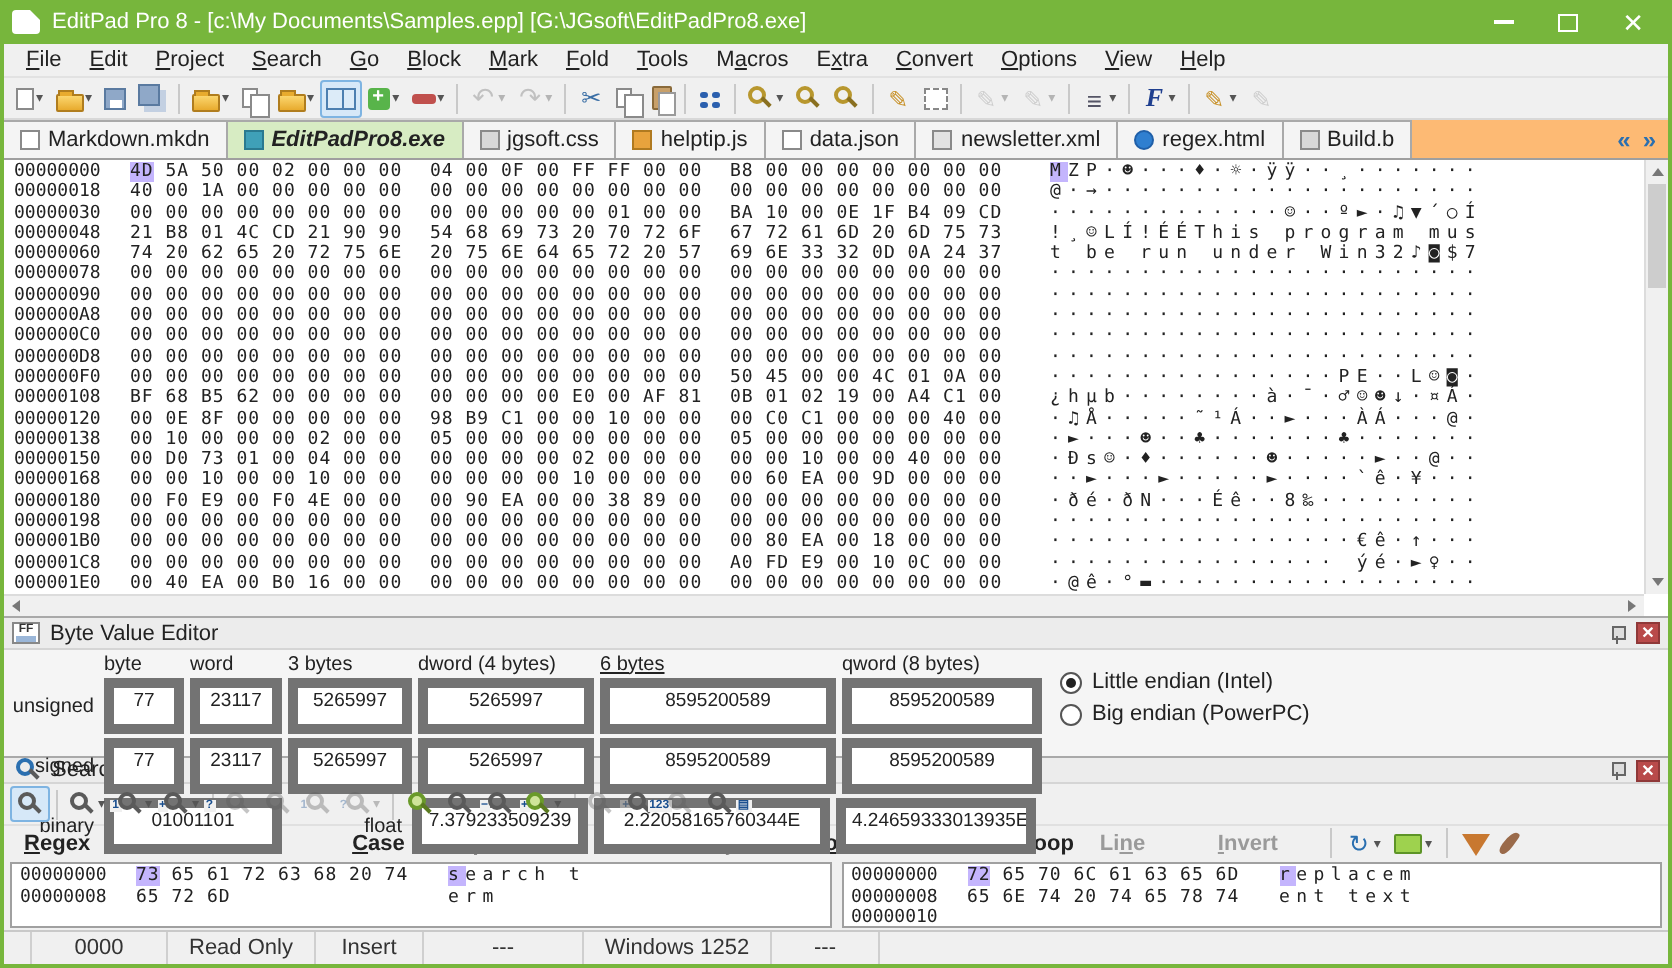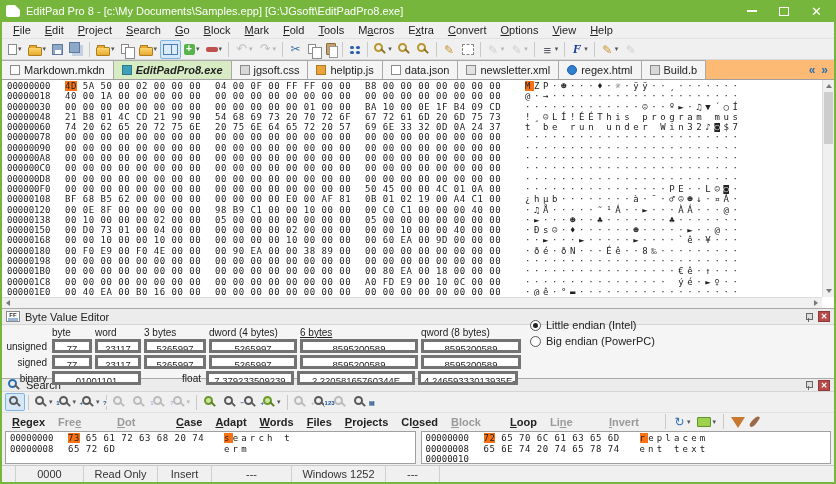--- a/index.html
+++ b/index.html
@@ -82,21 +82,21 @@
   .tabnav{margin-left:auto;display:flex;align-items:center;gap:6px;padding:0 6px 3px 4px;}
   .tn-ch{color:#2a6fb0;font-weight:bold;font-size:12px;line-height:12px;}
   
   .hexwrap{height:228px;background:#fff;position:relative;flex:0 0 auto;}
   .hexrows{position:absolute;left:5px;top:1px;right:13px;bottom:12px;overflow:hidden;
            font-family:"DejaVu Sans Mono",monospace;font-size:9px;line-height:10.3px;white-space:nowrap;color:#222;}
   .hexrow{display:flex;}
   .off{width:58px;flex:0 0 auto;}
   .grp{width:150px;flex:0 0 auto;letter-spacing:.5px;}
   .asc{margin-left:10px;letter-spacing:3.6px;}
-  .hl{background:#f97316;}
+  .hl{background:#c4b5fd;}
   .vscroll{position:absolute;top:0;right:0;bottom:11px;width:12px;background:#f0f0f0;border-left:1px solid #dcdcdc;}
   .vthumb{position:absolute;top:12px;left:1px;right:1px;height:52px;background:#cdcdcd;}
   .varr{position:absolute;left:3px;width:0;height:0;border-left:3px solid transparent;border-right:3px solid transparent;}
   .varr.up{top:4px;border-bottom:4px solid #777;}
   .varr.dn{bottom:4px;border-top:4px solid #777;}
   .hscroll{position:absolute;left:0;right:12px;bottom:0;height:11px;background:#f0f0f0;border-top:1px solid #dcdcdc;}
   .harr{position:absolute;top:2px;width:0;height:0;border-top:3px solid transparent;border-bottom:3px solid transparent;}
   .harr.lf{left:4px;border-right:4px solid #777;}
   .harr.rt{right:4px;border-left:4px solid #777;}
   
@@ -109,25 +109,25 @@
   .pclose{width:12px;height:11px;background:#b94a4a;border:1px solid #8f3838;color:#fff;font:bold 8px/10px "Liberation Sans",sans-serif;text-align:center;}
   .bveicon{width:14px;height:11px;border:1px solid #888;background:#fff;font:bold 6px/6px "Liberation Sans",sans-serif;color:#333;text-align:center;}
   .bveicon::after{content:"";display:block;height:3px;background:#9ab6d8;margin:0 1px;}
   
   .bve{height:70px;background:#f5f5f5;border-top:1px solid #a9a9a9;flex:0 0 auto;position:relative;}
   .bvegrid{position:absolute;left:4px;top:17px;font-size:10px;}
   .bverow{display:flex;align-items:center;margin-bottom:2px;}
   .bvelab{width:46px;text-align:right;padding-right:5px;flex:0 0 auto;}
   .bvehead{height:12px;margin-bottom:1px;}
   .bvehead span{font-size:10px;color:#222;}
-  .bx{height:14px;border:3px solid #737373;background:#fff;padding:0 3px;margin-right:3px;overflow:hidden;white-space:nowrap;flex:0 0 auto;font-size:9.5px;line-height:13px;text-align:center;}
+  .bx{height:28px;border:5px solid #737373;background:#fff;padding:0 3px;margin-right:3px;overflow:hidden;white-space:nowrap;flex:0 0 auto;font-size:9.5px;line-height:13px;text-align:center;}
   .w1{width:40px;}.w2{width:46px;}.w3{width:62px;}.w4{width:88px;}.w5{width:118px;}.w6{width:100px;}
   .hw1{width:43px;}.hw2{width:49px;}.hw3{width:65px;}.hw4{width:91px;}.hw5{width:121px;text-decoration:underline;}.hw6{width:100px;}
   .fl-lab{width:62px;text-align:right;padding-right:5px;flex:0 0 auto;}
-  .endian{position:absolute;left:528px;top:10px;font-size:11px;}
+  .endian{position:absolute;left:528px;top:26px;font-size:11px;}
   .erow{display:flex;align-items:center;gap:5px;margin-bottom:4px;}
   .rad{width:11px;height:11px;border:1px solid #555;border-radius:50%;background:#fff;position:relative;}
   .rad.on::after{content:"";position:absolute;left:2px;top:2px;width:5px;height:5px;border-radius:50%;background:#222;}
   
   .stools{height:20px;background:#f0f0f0;display:flex;align-items:center;padding-left:3px;flex:0 0 auto;}
   .sbtn{height:18px;min-width:20px;display:inline-flex;align-items:center;justify-content:center;border:1px solid transparent;border-radius:2px;position:relative;padding:0 2px;}
   .sbtn.hlt{border-color:#7eb4e2;background:#d6e8f8;}
   .sbtn.dis{opacity:.35;}
   .sopts{height:18px;background:#f0f0f0;display:flex;align-items:center;padding-left:4px;gap:1px;flex:0 0 auto;border-top:1px solid #e0e0e0;}
   .opt{padding:0 6px;font-weight:bold;color:#222;}

